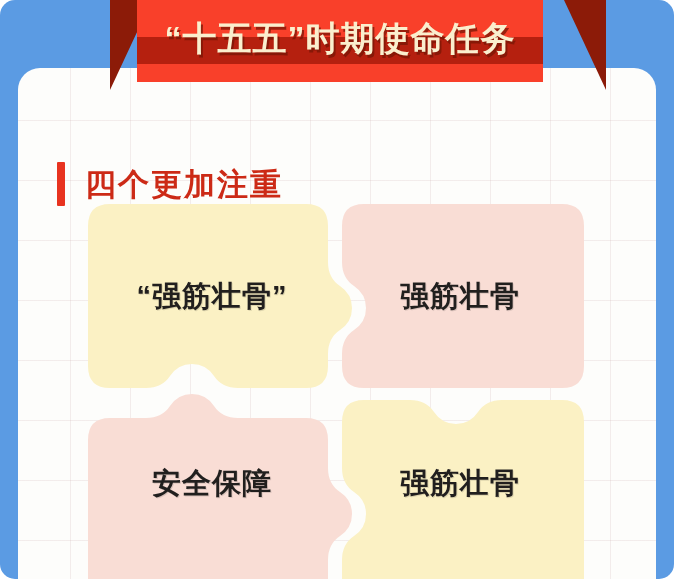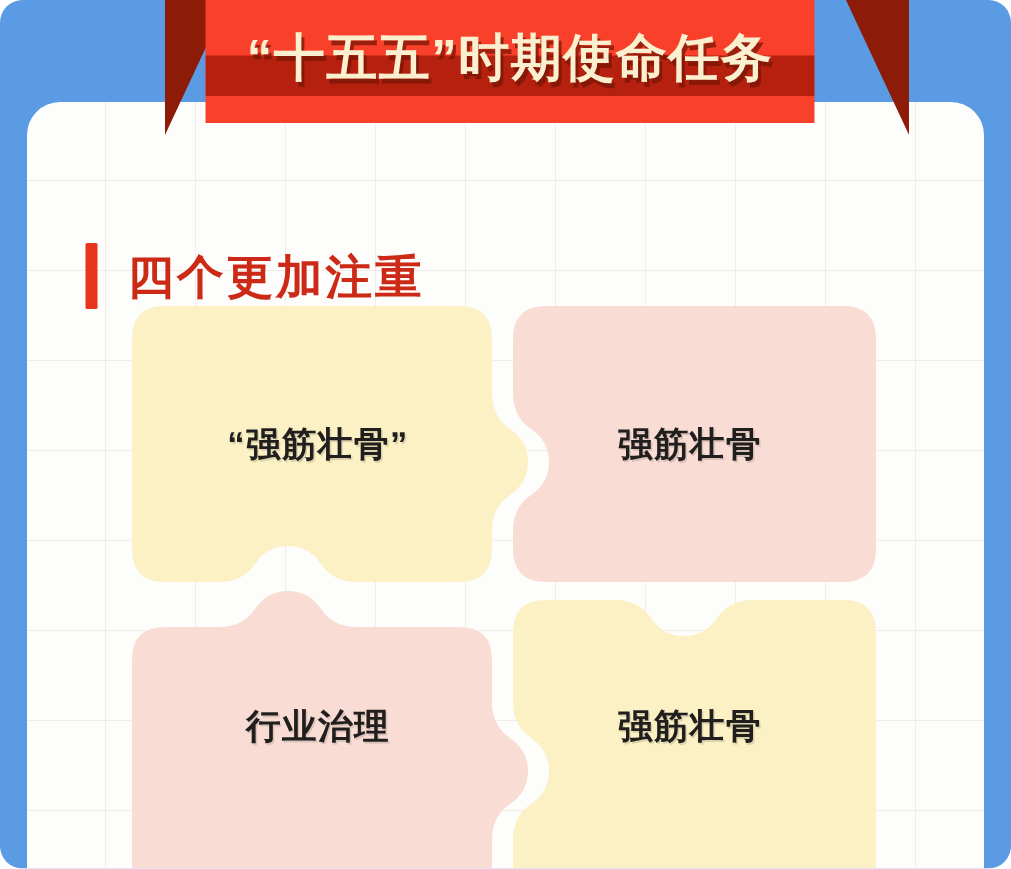--- a/index.html
+++ b/index.html
@@ -108,21 +108,21 @@
     position:absolute;
     left:88px; top:204px;
     width:496px; height:375px;
     z-index:3;
   }
   .puzzle svg { display:block; width:496px; height:375px; }
 
   .piece-label {
     position:absolute;
     display:flex; align-items:center; justify-content:center;
-    font-size:23px;
+    font-size:29px;
     font-weight:bold;
     color:#211f1e;
     letter-spacing:1px;
     white-space:nowrap;
     text-shadow:1px 1px 0 rgba(0,0,0,.12);
   }
   .lbl-tl { left:0;   top:0;     width:248px; height:185px; }
   .lbl-tr { left:248px; top:0;   width:248px; height:185px; }
   .lbl-bl { left:0;   top:185px; width:248px; height:190px; }
   .lbl-br { left:248px; top:185px; width:248px; height:190px; }
@@ -219,17 +219,17 @@
            Q 254 340 266 332
            Q 278 324 278 310
            Q 278 296 266 288
            Q 254 280 254 264
            L 254 218
            Q 254 196 276 196 Z" fill="#fbf1c4"></path>
     </svg>
 
     <div class="piece-label lbl-tl">“强筋壮骨”</div>
     <div class="piece-label lbl-tr">强筋壮骨</div>
-    <div class="piece-label lbl-bl">行业治理</div>
+    <div class="piece-label lbl-bl">安全保障</div>
     <div class="piece-label lbl-br">强筋壮骨</div>
   </div>
 
 </div>
 
 </body></html>

